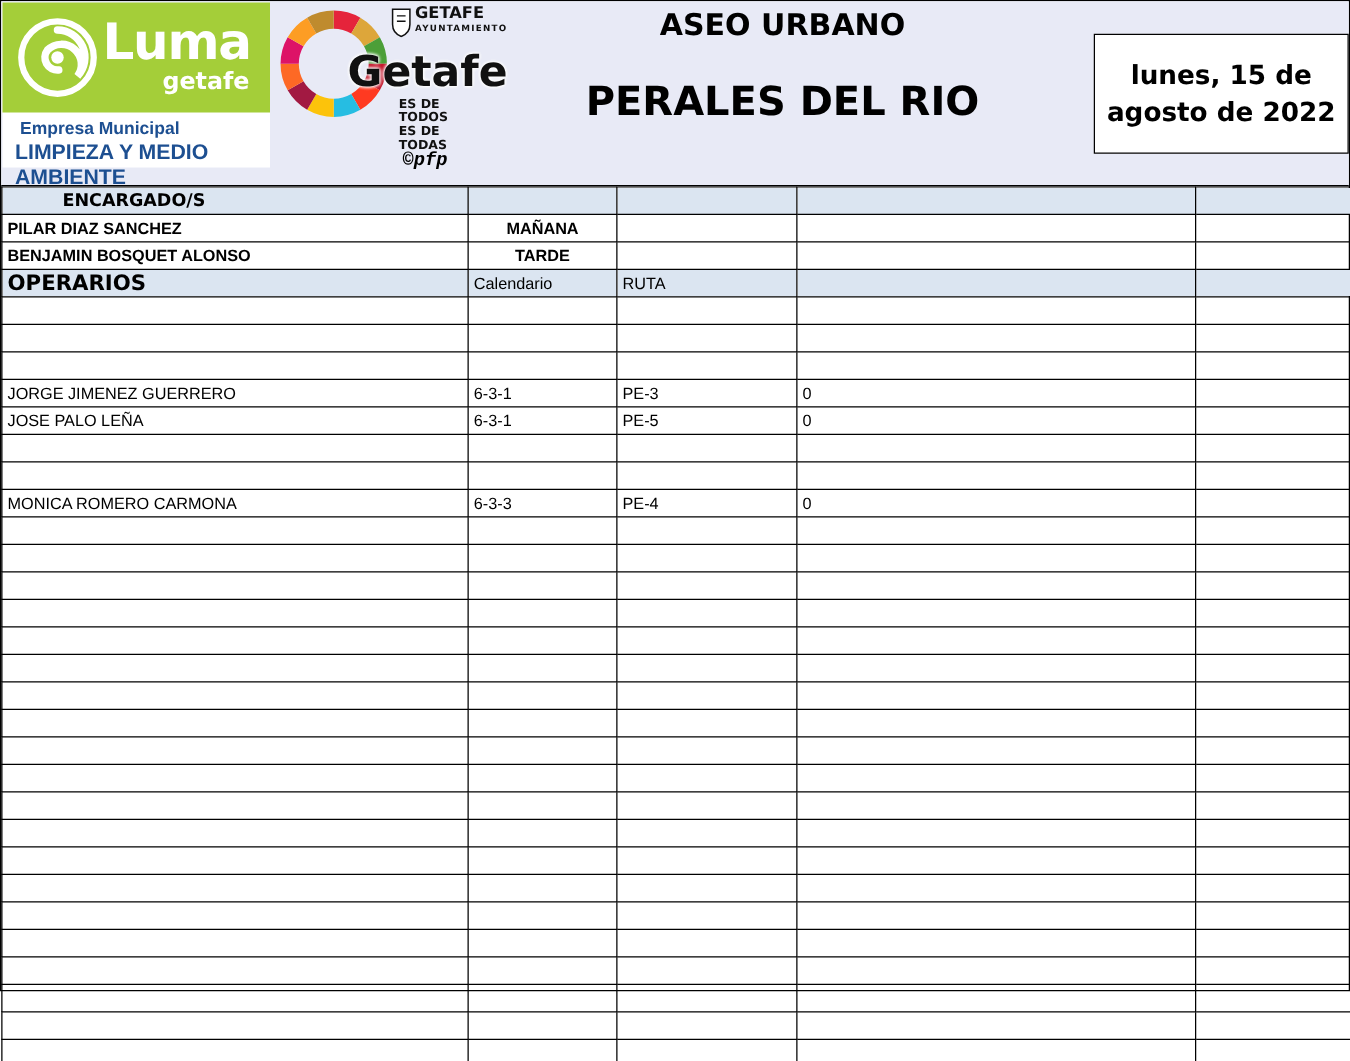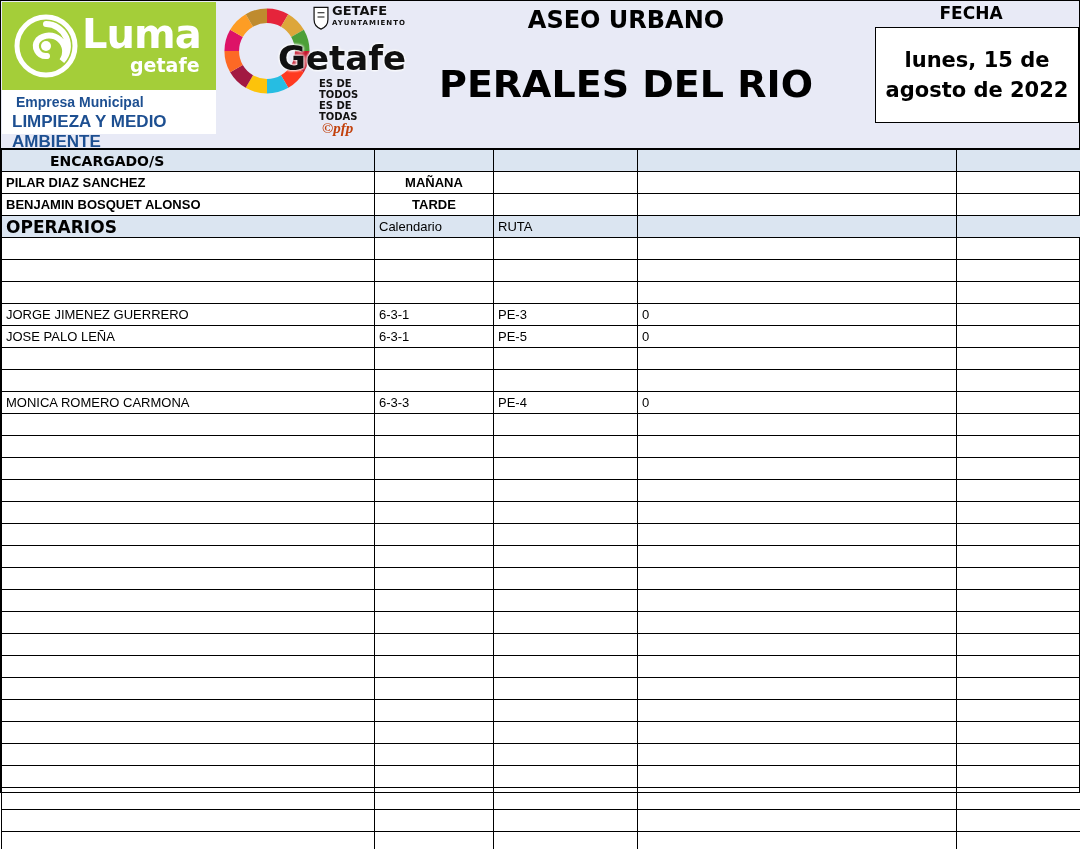--- a/index.html
+++ b/index.html
@@ -135,42 +135,42 @@
     color: #111;
     line-height: 11px;
     font-family: "DejaVu Sans", sans-serif;
   }
   .pfp {
     position: absolute;
     left: 106px; top: 118px;
     font-size: 15px;
     font-style: italic;
     font-weight: bold;
-    color: #c2410c;
-    font-family: Liberation Serif, serif;
+    color: #000000;
+    font-family: Liberation Mono, monospace;
   }
 
   
   .title-block {
     position: absolute;
     left: 390px;
     top: 0;
     width: 470px;
     text-align: center;
   }
   .title-main {
     margin-top: 5px;
     font-size: 24px;
     font-weight: bold;
     color: #000;
     font-family: "DejaVu Sans", sans-serif;
   }
   .title-sub {
     margin-top: 28px;
-    font-size: 38px;
+    font-size: 32px;
     font-weight: bold;
     color: #000;
     font-family: "DejaVu Sans", sans-serif;
   }
 
   .fecha-label {
     position: absolute;
     left: 862px;
     top: 2px;
     width: 216px;
@@ -305,21 +305,20 @@
         <div>ES DE TODAS</div>
       </div>
       <div class="pfp">©pfp</div>
     </div>
 
     <div class="title-block">
       <div class="title-main">ASEO URBANO</div>
       <div class="title-sub">PERALES DEL RIO</div>
     </div>
 
-    <div class="fecha-label">FECHA</div>
     <div class="fecha-box">lunes, 15 de agosto de 2022</div>
   </div>
 
   <table class="grid">
     <tbody>
 
       <tr class="row-encargados">
         <td class="c0 lbl">ENCARGADO/S</td>
         <td class="c1"></td>
         <td class="c2"></td>

